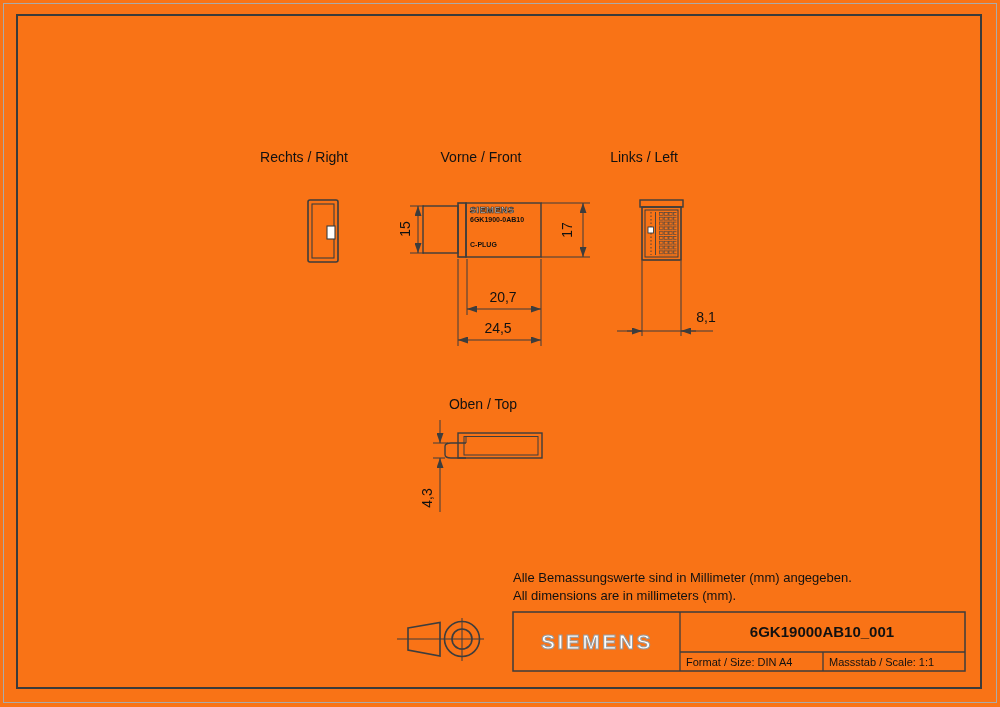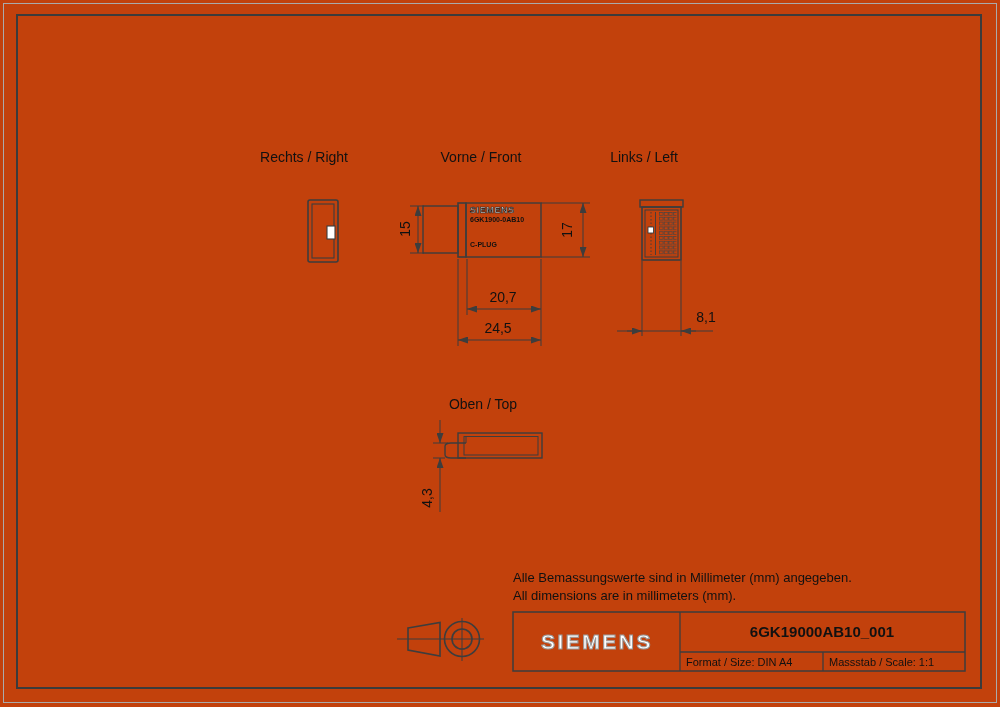--- a/index.html
+++ b/index.html
@@ -1,20 +1,20 @@
 <!DOCTYPE html>
 <html><head>
 <meta charset="utf-8">
 <style>
   html, body { margin: 0; padding: 0; background: #e8e8e8; }
   .sheet {
     position: relative;
     width: 1000px;
     height: 707px;
-    background: #c2410c;
+    background: #f97316;
     font-family: "Liberation Sans", sans-serif;
     overflow: hidden;
   }
   svg { position: absolute; left: 0; top: 0; }
   svg text { fill: #111; }
   .view-label { font-size: 14px; }
   .dim { font-size: 14px; }
   .note { font-size: 13px; }
   .dev-brand { font-size: 9px; font-weight: bold; letter-spacing: 0.6px;
                fill: #ffffff; stroke: #222; stroke-width: 0.7px; }

